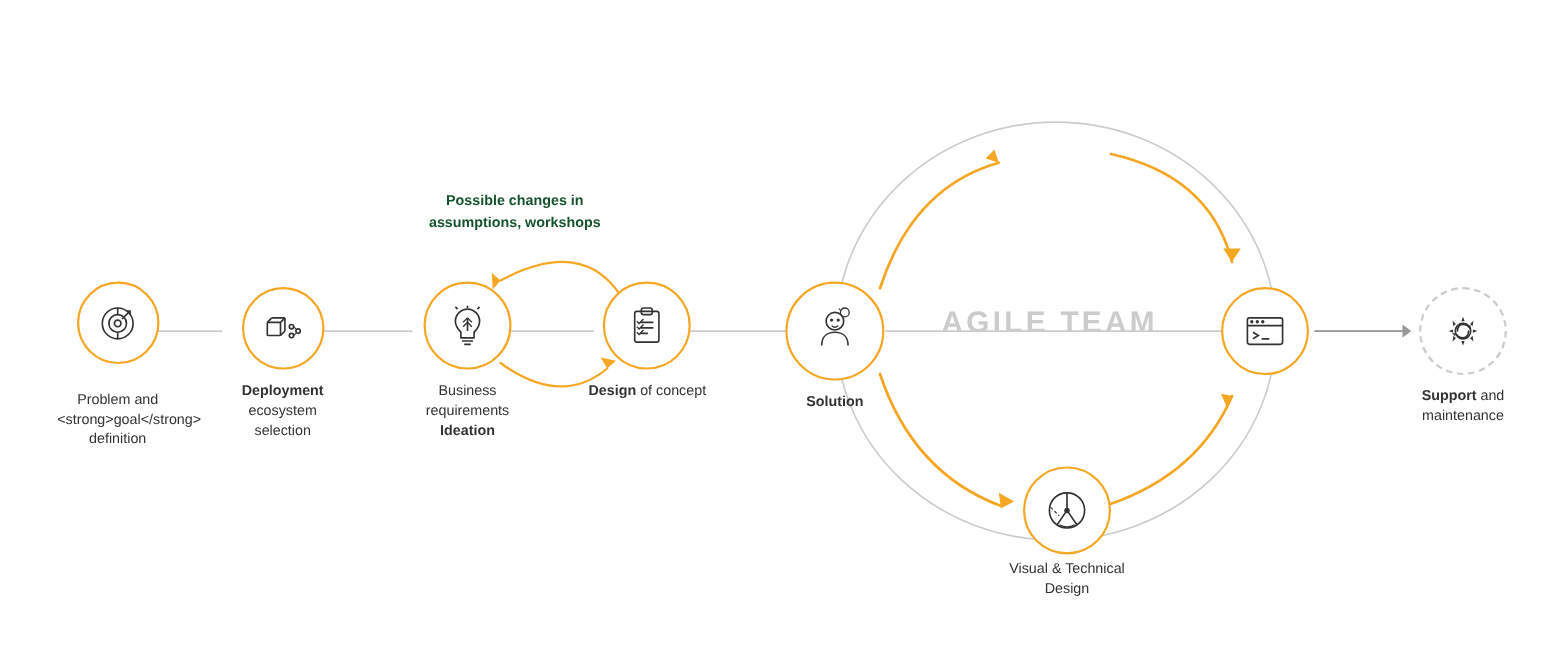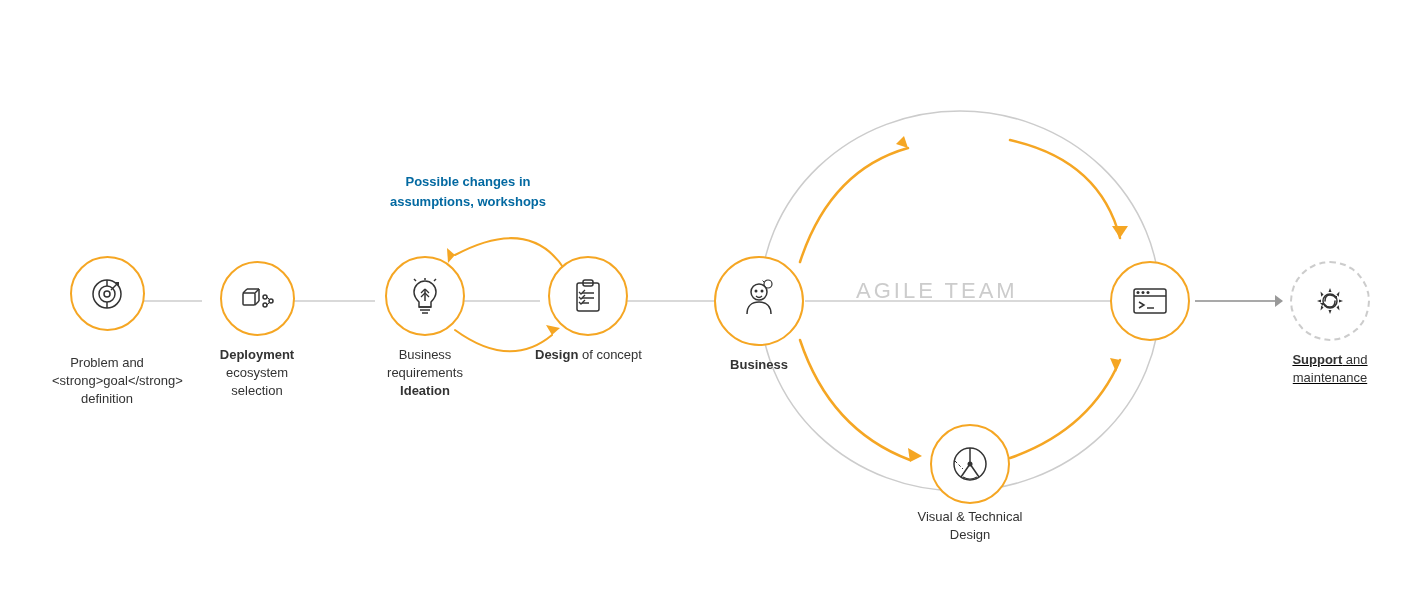--- a/index.html
+++ b/index.html
@@ -60,30 +60,30 @@
       font-size: 13px;
       color: #333;
       line-height: 1.4;
       max-width: 110px;
     }
     .node-label strong, .node-label b {
       font-weight: bold;
     }
     .agile-text {
       position: absolute;
-      font-size: 22px;
-      font-weight: normal;
+      font-size: 27px;
+      font-weight: bold;
       color: #ccc;
       letter-spacing: 3px;
       text-transform: uppercase;
     }
     .changes-text {
       position: absolute;
       font-size: 13px;
-      color: #0369a1;
+      color: #14532d;
       font-weight: bold;
       text-align: center;
       line-height: 1.5;
     }
   </style>
 </head>
 <body>
 
 <div class="diagram-container">
 
@@ -225,21 +225,21 @@
 
         <circle cx="22" cy="15" r="1.5" fill="#333"></circle>
         <circle cx="28" cy="15" r="1.5" fill="#333"></circle>
         <path d="M22 20 Q25 23 28 20" stroke="#333" stroke-width="1.2" fill="none"></path>
 
         <circle cx="34" cy="8" r="4" stroke="#333" stroke-width="1.2" fill="none"></circle>
         <path d="M30 6 L28 4" stroke="#333" stroke-width="1" stroke-dasharray="2,1"></path>
       </svg>
     </div>
     <div class="node-label">
-      <strong>Business</strong>
+      <strong>Solution</strong>
     </div>
   </div>
 
   <div class="agile-text" style="left:856px; top:278px;">AGILE TEAM</div>
 
 
   <div class="node" style="left:915px; top:424px;">
     <div class="circle circle-md">
 
       <svg width="46" height="46" viewBox="0 0 46 46" fill="none" xmlns="http://www.w3.org/2000/svg">
@@ -270,21 +270,21 @@
         <circle cx="16" cy="14.5" r="1.5" fill="#333"></circle>
         <circle cx="21" cy="14.5" r="1.5" fill="#333"></circle>
 
         <polyline points="12,24 17,27 12,30" stroke="#333" stroke-width="1.5" fill="none"></polyline>
 
         <line x1="20" y1="30" x2="27" y2="30" stroke="#333" stroke-width="1.5"></line>
       </svg>
     </div>
   </div>
 
-  <div class="node" style="left:1275px; top:261px;text-decoration:underline;">
+  <div class="node" style="left:1275px; top:261px;">
     <div class="circle circle-md circle-dashed">
 
       <svg width="46" height="46" viewBox="0 0 46 46" fill="none" xmlns="http://www.w3.org/2000/svg">
 
         <circle cx="23" cy="23" r="7" stroke="#333" stroke-width="1.5" fill="none"></circle>
         <path d="M23 10 L24.5 14 L21.5 14 Z" fill="#333"></path>
         <path d="M23 36 L24.5 32 L21.5 32 Z" fill="#333"></path>
         <path d="M10 23 L14 24.5 L14 21.5 Z" fill="#333"></path>
         <path d="M36 23 L32 24.5 L32 21.5 Z" fill="#333"></path>
         <path d="M13.5 13.5 L16.5 16.5 L14.3 18.7 Z" fill="#333"></path>

